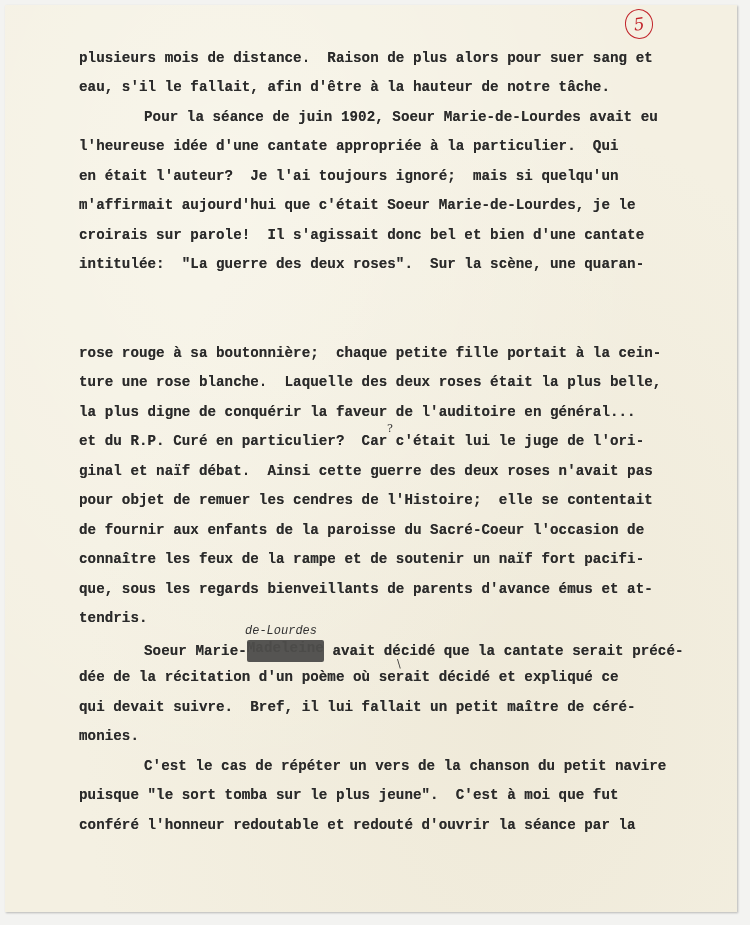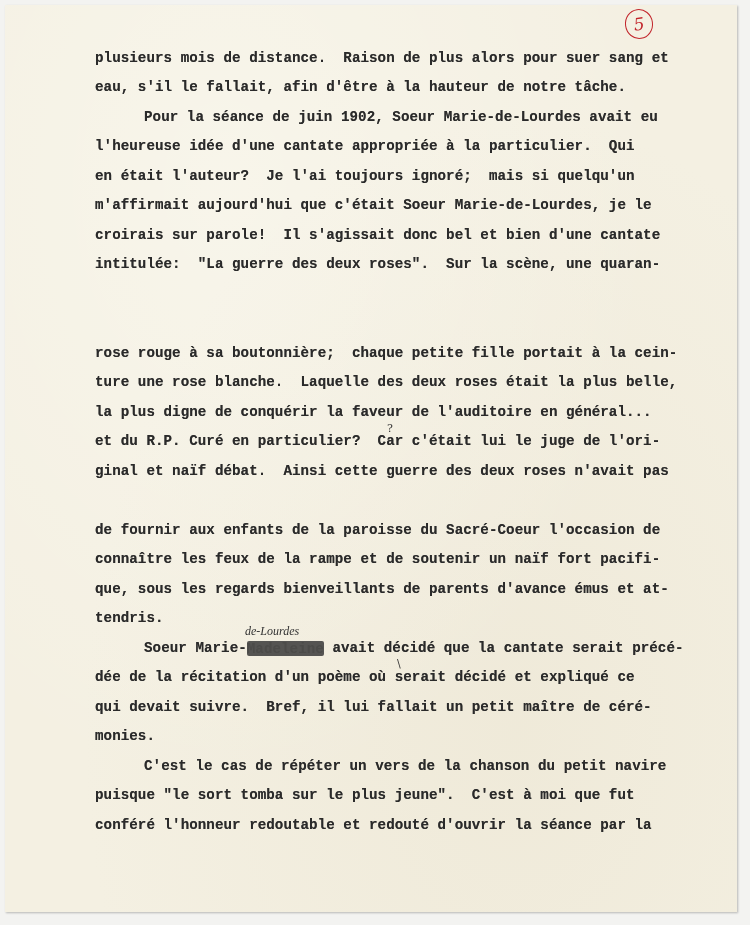--- a/index.html
+++ b/index.html
@@ -33,43 +33,43 @@
       color: #c2262c;
       font-family: "DejaVu Serif", serif;
       font-style: italic;
       font-size: 17px;
       line-height: 28px;
       text-align: center;
       transform: rotate(-8deg);
     }
     .line {
       position: absolute;
-      left: 90px;
+      left: 74px;
       font-family: "Liberation Mono", "DejaVu Sans Mono", monospace;
       font-size: 14.2px;
       font-weight: bold;
       color: #2a2a2a;
       white-space: pre;
       letter-spacing: 0.05px;
       text-shadow: 0 0 0.4px rgba(40,40,40,0.6);
     }
     .line.indent { left: 139px; text-align: center; }
     .annotation {
       position: absolute;
-      font-family: Liberation Serif, serif;
+      font-family: Liberation Mono, monospace;
       font-style: italic;
       font-size: 12px;
       color: #333;
     }
     .strike-blot {
       display: inline-block;
       background: #3a3a3a;
       color: transparent;
       border-radius: 2px;
-      height: 15px;
+      height: 22px;
       vertical-align: middle;
       opacity: 0.85;
     }
     .margin-mark {
       position: absolute;
       font-family: "DejaVu Serif", serif;
       font-size: 11px;
       color: #333;
     }
   </style>
@@ -86,20 +86,21 @@
   <div class="line" style="top:192px">m'affirmait aujourd'hui que c'était Soeur Marie-de-Lourdes, je le</div>
   <div class="line" style="top:163px">en était l'auteur?  Je l'ai toujours ignoré;  mais si quelqu'un</div>
   <div class="line" style="top:222px">croirais sur parole!  Il s'agissait donc bel et bien d'une cantate</div>
   <div class="line" style="top:251px">intitulée:  "La guerre des deux roses".  Sur la scène, une quaran-</div>
   <div class="line" style="top:340px">rose rouge à sa boutonnière;  chaque petite fille portait à la cein-</div>
   <div class="line" style="top:369px">ture une rose blanche.  Laquelle des deux roses était la plus belle,</div>
   <div class="line" style="top:399px">la plus digne de conquérir la faveur de l'auditoire en général...</div>
   <div class="margin-mark" style="left:382px; top:417px">?</div>
   <div class="line" style="top:428px">et du R.P. Curé en particulier?  Car c'était lui le juge de l'ori-</div>
   <div class="line" style="top:458px">ginal et naïf débat.  Ainsi cette guerre des deux roses n'avait pas</div>
+  <div class="line" style="top:487px">pour objet de remuer les cendres de l'Histoire;  elle se contentait</div>
   <div class="line" style="top:517px">de fournir aux enfants de la paroisse du Sacré-Coeur l'occasion de</div>
   <div class="line" style="top:546px">connaître les feux de la rampe et de soutenir un naïf fort pacifi-</div>
   <div class="line" style="top:576px">que, sous les regards bienveillants de parents d'avance émus et at-</div>
   <div class="line" style="top:605px">tendris.</div>
 
   <div class="annotation" style="left:240px; top:619px">de-Lourdes</div>
   <div class="line indent" style="top:635px"><span>Soeur Marie-</span><span class="strike-blot">Madeleine</span><span> avait décidé que la cantate serait précé-</span></div>
 
   <div class="margin-mark" style="left:392px; top:652px">\</div>
   <div class="line" style="top:664px">dée de la récitation d'un poème où serait décidé et expliqué ce</div>

